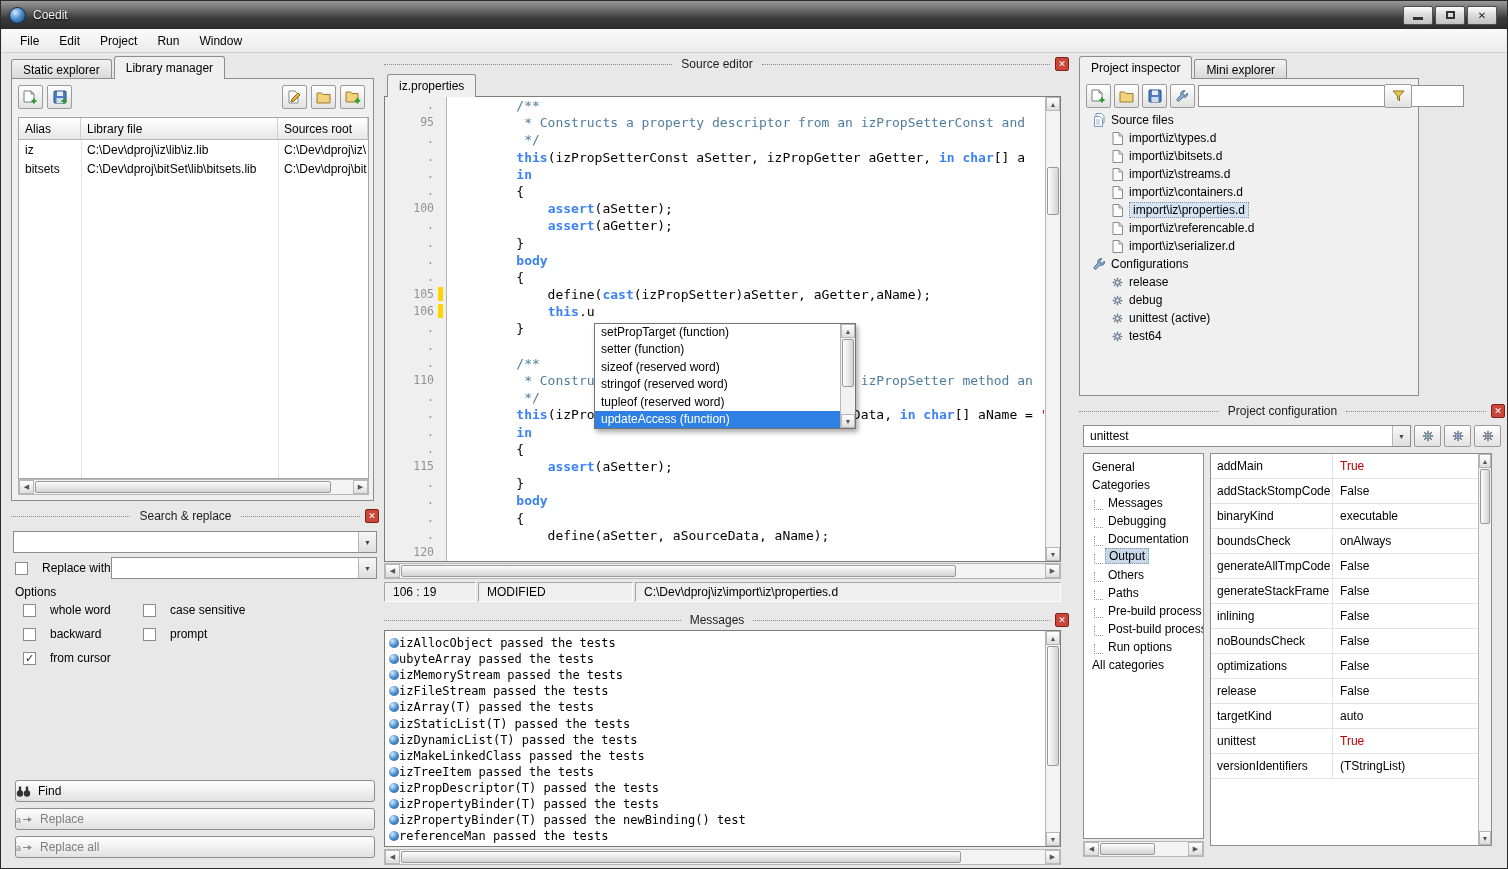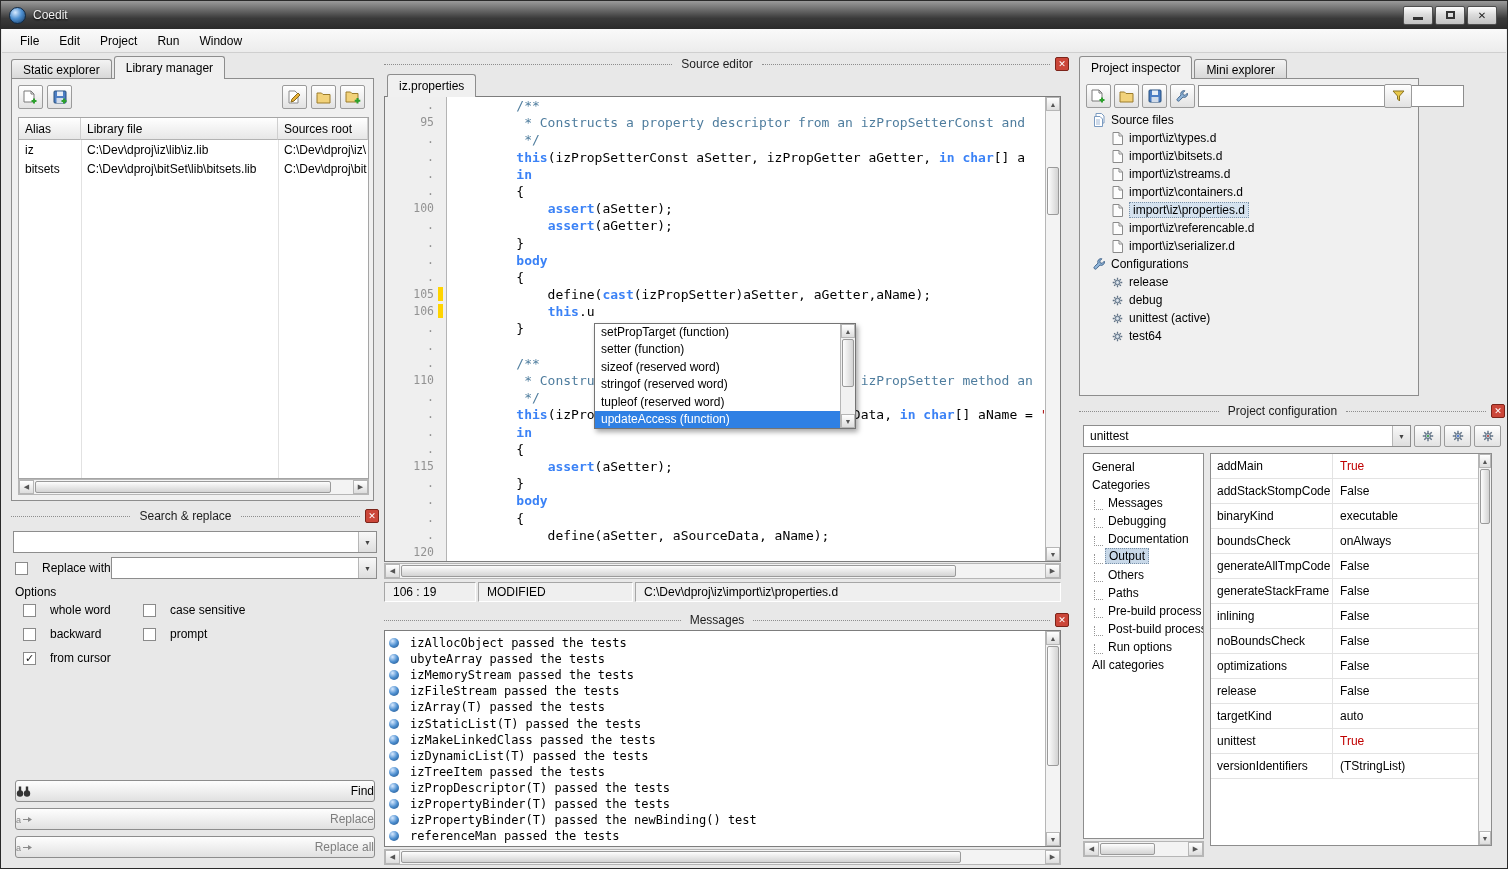--- a/index.html
+++ b/index.html
@@ -47,21 +47,21 @@
 
 .combo{position:absolute;height:22px;background:#fff;border:1px solid #8d8d8d;display:flex;align-items:center}
 .cval{flex:1;padding:0 6px;white-space:nowrap;overflow:hidden}
 .cbtn{width:18px;height:100%;background:linear-gradient(#f8f8f8,#dedede);border-left:1px solid #b6b6b6;display:flex;align-items:center;justify-content:center;font-size:7px;color:#444}
 .text-input{position:absolute;height:22px;background:#fff;border:1px solid #8d8d8d}
 
 .check{display:flex;align-items:center;gap:14px}
 .box{width:13px;height:13px;background:#fff;border:1px solid #8a8a8a;display:inline-flex;align-items:center;justify-content:center;font-size:11px;font-weight:bold;color:#1a1a1a;flex:0 0 13px}
 .opt-grid{position:absolute;display:grid;grid-template-columns:120px 1fr;row-gap:10px}
 
-.push-btn{position:absolute;height:22px;border:1px solid #8d8d8d;border-radius:3px;background:linear-gradient(#fefefe,#e1e1e1);display:flex;align-items:center;justify-content:space-between;gap:7px}
+.push-btn{position:absolute;height:22px;border:1px solid #8d8d8d;border-radius:3px;background:linear-gradient(#fefefe,#e1e1e1);display:flex;align-items:center;justify-content:flex-start;gap:7px}
 .push-btn.dim{color:#7e7e7e}
 
 .editor-box{position:absolute;left:383px;top:95px;width:677px;height:466px;border:1px solid #7d7d7d;background:#fff;display:flex;overflow:hidden}
 .gutter{width:62px;flex:0 0 62px;background:#efefef;border-right:1px solid #b4b4b4;font-family:"DejaVu Sans Mono",monospace;font-size:11.5px;color:#929292;position:relative}
 .gut-line{height:17.2px;position:relative}
 .lnum{position:absolute;right:12px;top:1px}
 .mark{position:absolute;right:3px;top:1px;width:5px;height:14px;background:#ffd400}
 .code{flex:1;font-family:"DejaVu Sans Mono",monospace;font-size:13px;padding-left:38px;overflow:hidden}
 .code-line{height:17.2px;line-height:17.2px;white-space:pre}
 .kw{color:#3b82f6;font-weight:bold}
@@ -72,21 +72,21 @@
 .popup-list{flex:1;overflow:hidden}
 .popup-item{height:17.4px;line-height:17.4px;padding:0 6px;white-space:nowrap}
 .popup-item.sel{background:#2f80e4;color:#fff}
 .popup-sb{width:15px;flex:0 0 15px;border-left:1px solid #b6b6b6;background:#f1f1f1;position:relative}
 
 .statusbar{position:absolute;left:383px;top:581px;width:677px;height:20px;display:flex;gap:2px}
 .status-cell{background:#efefef;border:1px solid;border-color:#a6a6a6 #fff #fff #a6a6a6;padding:2px 8px;white-space:nowrap;overflow:hidden}
 
 .msg-box{position:absolute;left:383px;top:629px;width:677px;height:217px;border:1px solid #7d7d7d;background:#fff;display:flex;overflow:hidden}
 .msg-list{flex:1;padding:4px 4px;font-family:"DejaVu Sans Mono",monospace;font-size:12px;overflow:hidden}
-.msg-item{height:16.1px;display:flex;align-items:center;gap:11px;white-space:nowrap}
+.msg-item{height:16.1px;display:flex;align-items:center;gap:0;white-space:nowrap}
 .msg-dot{width:10px;height:10px;border-radius:50%;background:radial-gradient(circle at 35% 30%,#d7e9ff,#4d8fd0 50%,#1b4a80);flex:0 0 10px}
 
 .tree{position:absolute;left:4px;top:32px;right:4px}
 .tree-row{height:18px;display:flex;align-items:center;gap:5px;padding-left:8px;white-space:nowrap}
 .tree-row.child{padding-left:26px}
 .ticon{display:inline-flex;width:14px;justify-content:center;flex:0 0 14px}
 .tree-row.selected .lbl{background:#d5e2ef;border:1px dotted #7c93aa;padding:0 3px}
 
 .cat-box{position:absolute;left:1082px;top:452px;width:121px;height:386px;border:1px solid #8d8d8d;background:#fff;overflow:hidden;padding-top:2px}
 .cat-row{height:18px;display:flex;align-items:flex-end;padding-left:5px;white-space:nowrap}
@@ -449,25 +449,25 @@
         <div class="msg-item">
           <span class="msg-dot"></span>
           <span>izArray(T) passed the tests</span>
         </div>
         <div class="msg-item">
           <span class="msg-dot"></span>
           <span>izStaticList(T) passed the tests</span>
         </div>
         <div class="msg-item">
           <span class="msg-dot"></span>
+          <span>izDynamicList(T) passed the tests</span>
+        </div>
+        <div class="msg-item">
+          <span class="msg-dot"></span>
           <span>izMakeLinkedClass passed the tests</span>
-        </div>
-        <div class="msg-item">
-          <span class="msg-dot"></span>
-          <span>izDynamicList(T) passed the tests</span>
         </div>
         <div class="msg-item">
           <span class="msg-dot"></span>
           <span>izTreeItem passed the tests</span>
         </div>
         <div class="msg-item">
           <span class="msg-dot"></span>
           <span>izPropDescriptor(T) passed the tests</span>
         </div>
         <div class="msg-item">

